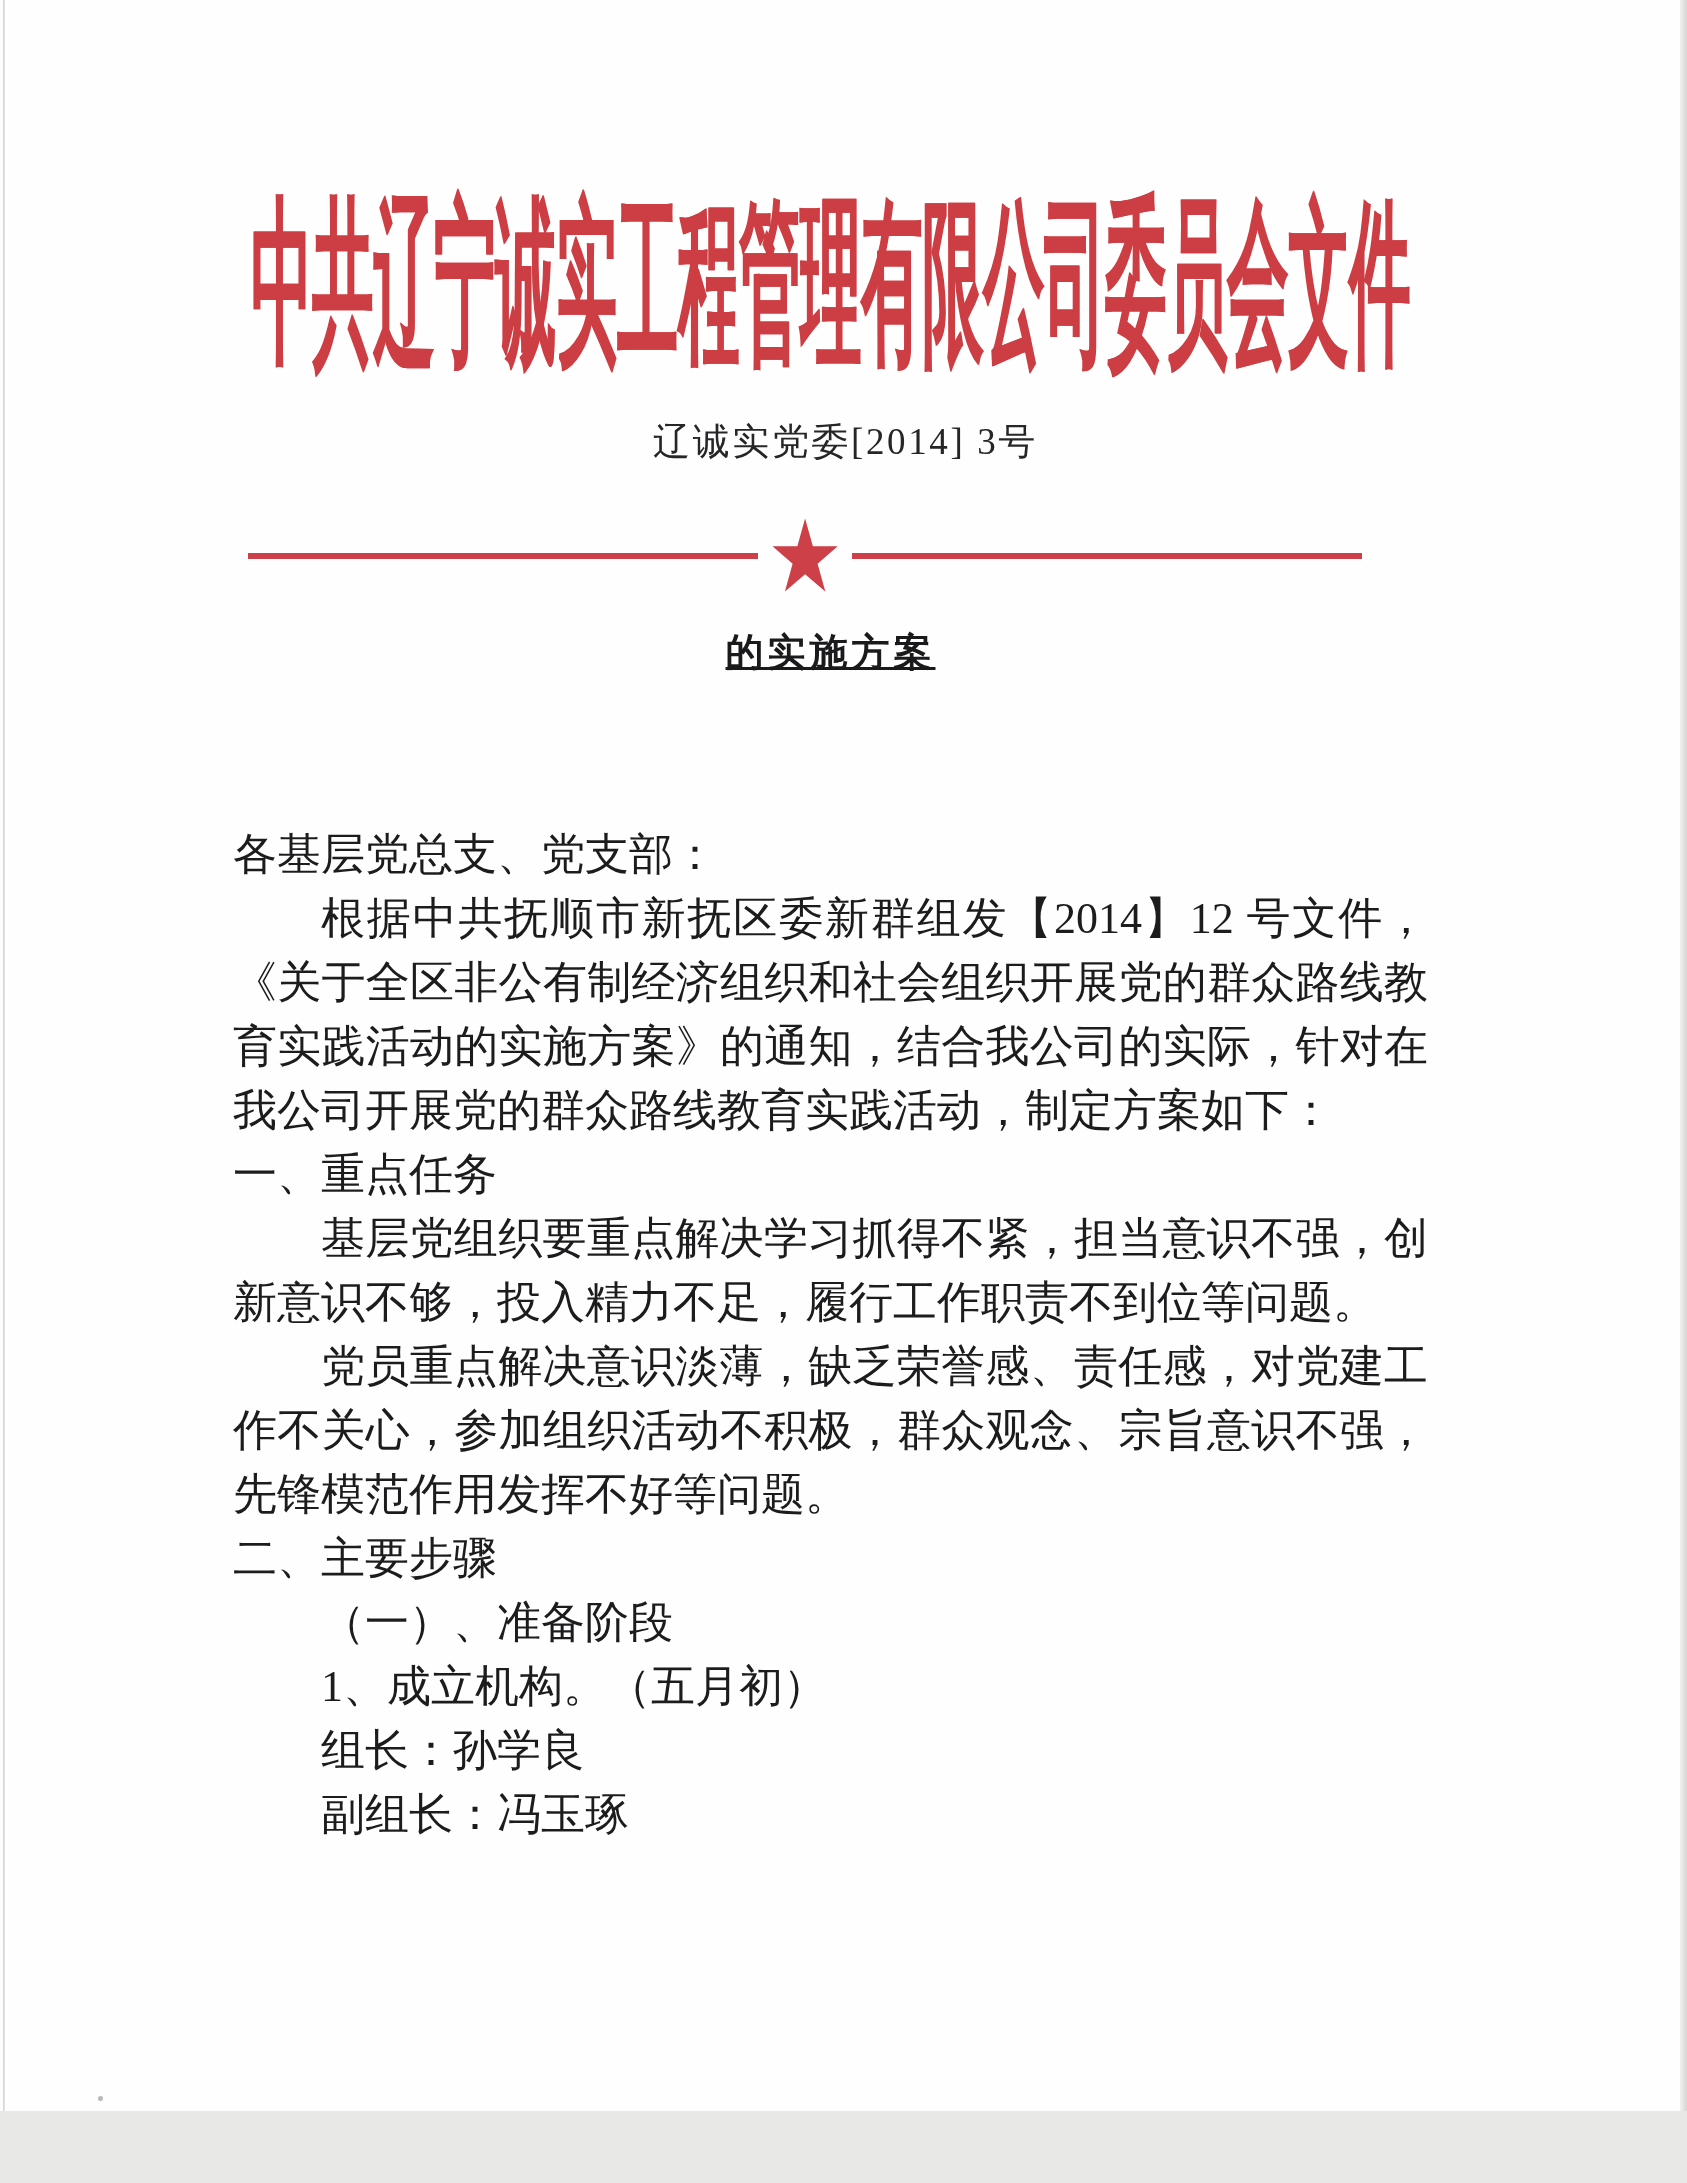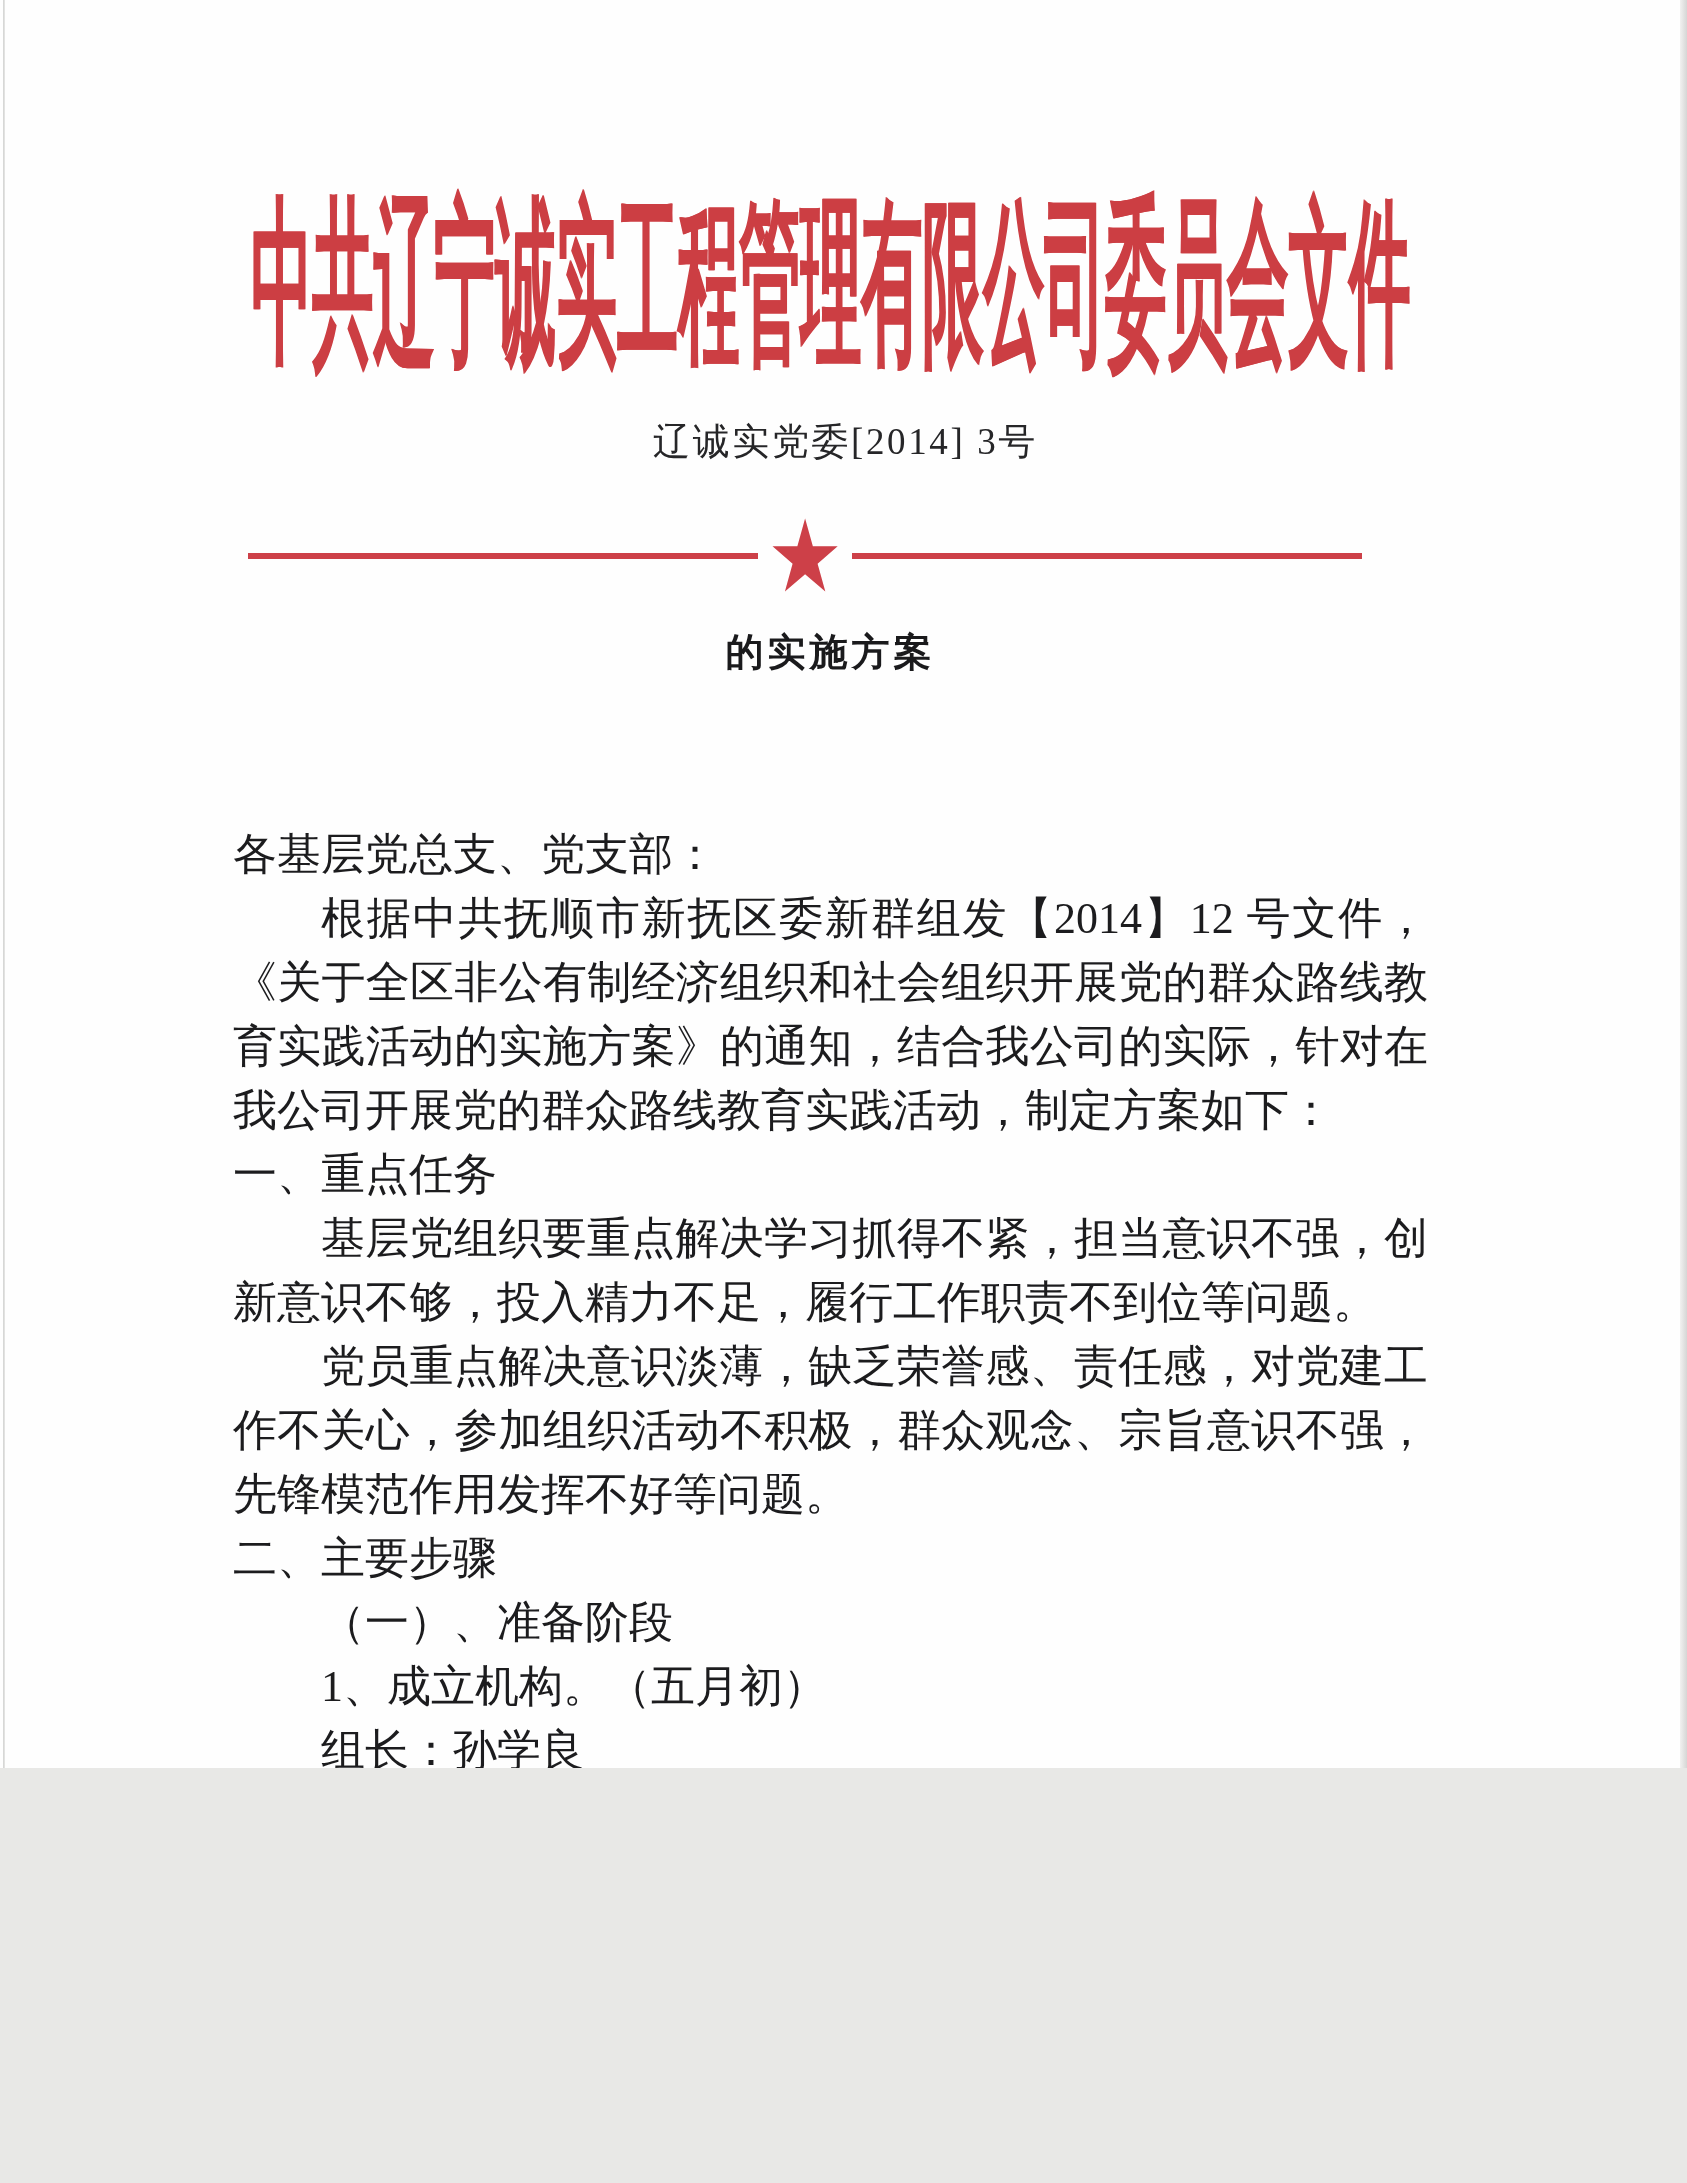--- a/index.html
+++ b/index.html
@@ -3,21 +3,21 @@
 <meta charset="utf-8">
 <style>
   html, body {
     margin: 0;
     padding: 0;
     background: #e8e8e6;
   }
   .page {
     position: relative;
     width: 1687px;
-    height: 1768px;
+    height: 2111px;
     background: #fefefe;
     overflow: hidden;
     font-family: "Liberation Serif", "DejaVu Serif", serif;
     color: #1c1c1e;
   }
   
   .scan-edge-left {
     position: absolute; left: 2.6px; top: 0; width: 2.6px; height: 2183px;
     background: linear-gradient(to right, #b9bab8, #dcdcda);
     opacity: 0.65;
@@ -101,20 +101,21 @@
     color: #1a1a1c;
   }
   .doc-title .t-line1 {
     font-size: 38px;
     letter-spacing: 2px;
     margin-bottom: 38px;
   }
   .doc-title .t-line2 {
     font-size: 38px;
     letter-spacing: 4px;
+    text-decoration: underline;
   }
 
   
   .doc-body {
     position: absolute;
     top: 823px;
     left: 233px;
     width: 1195px;
     font-size: 44px;
     line-height: 64px;

